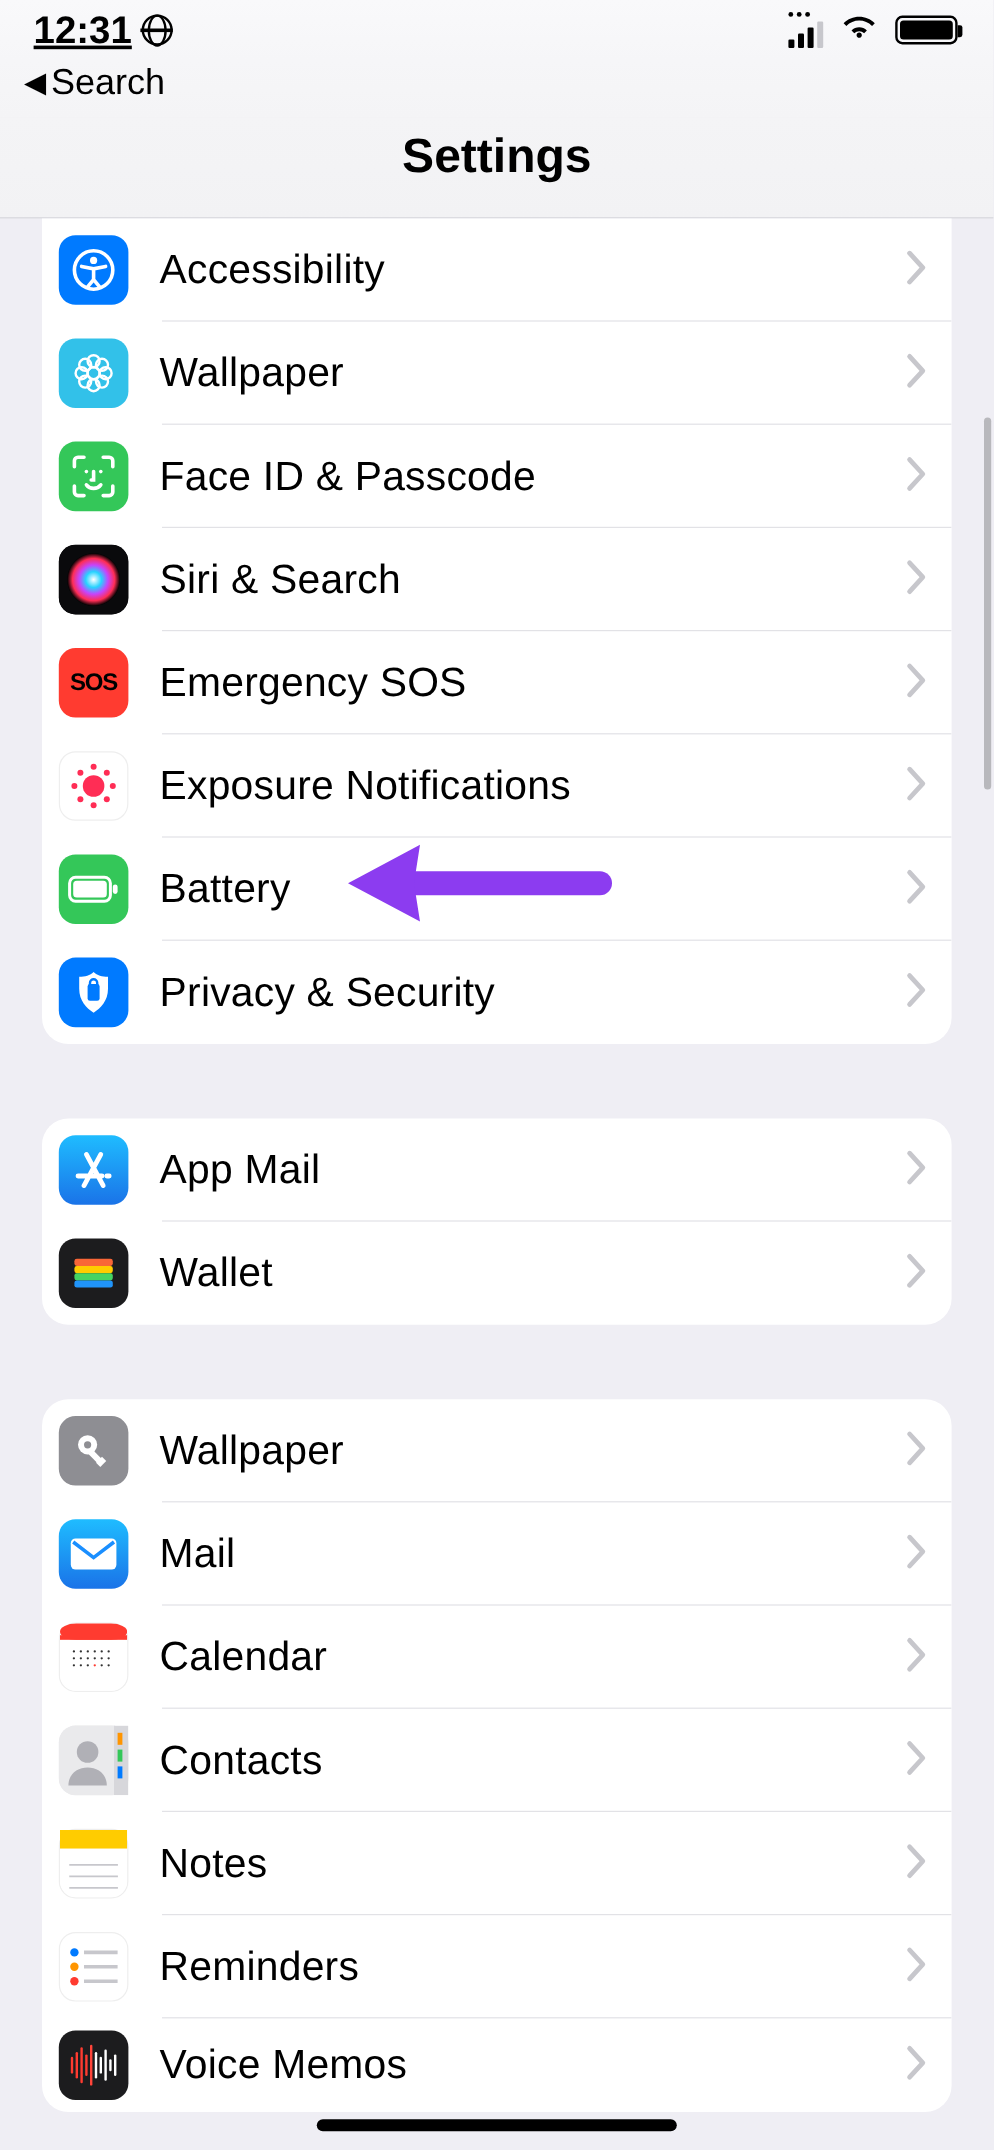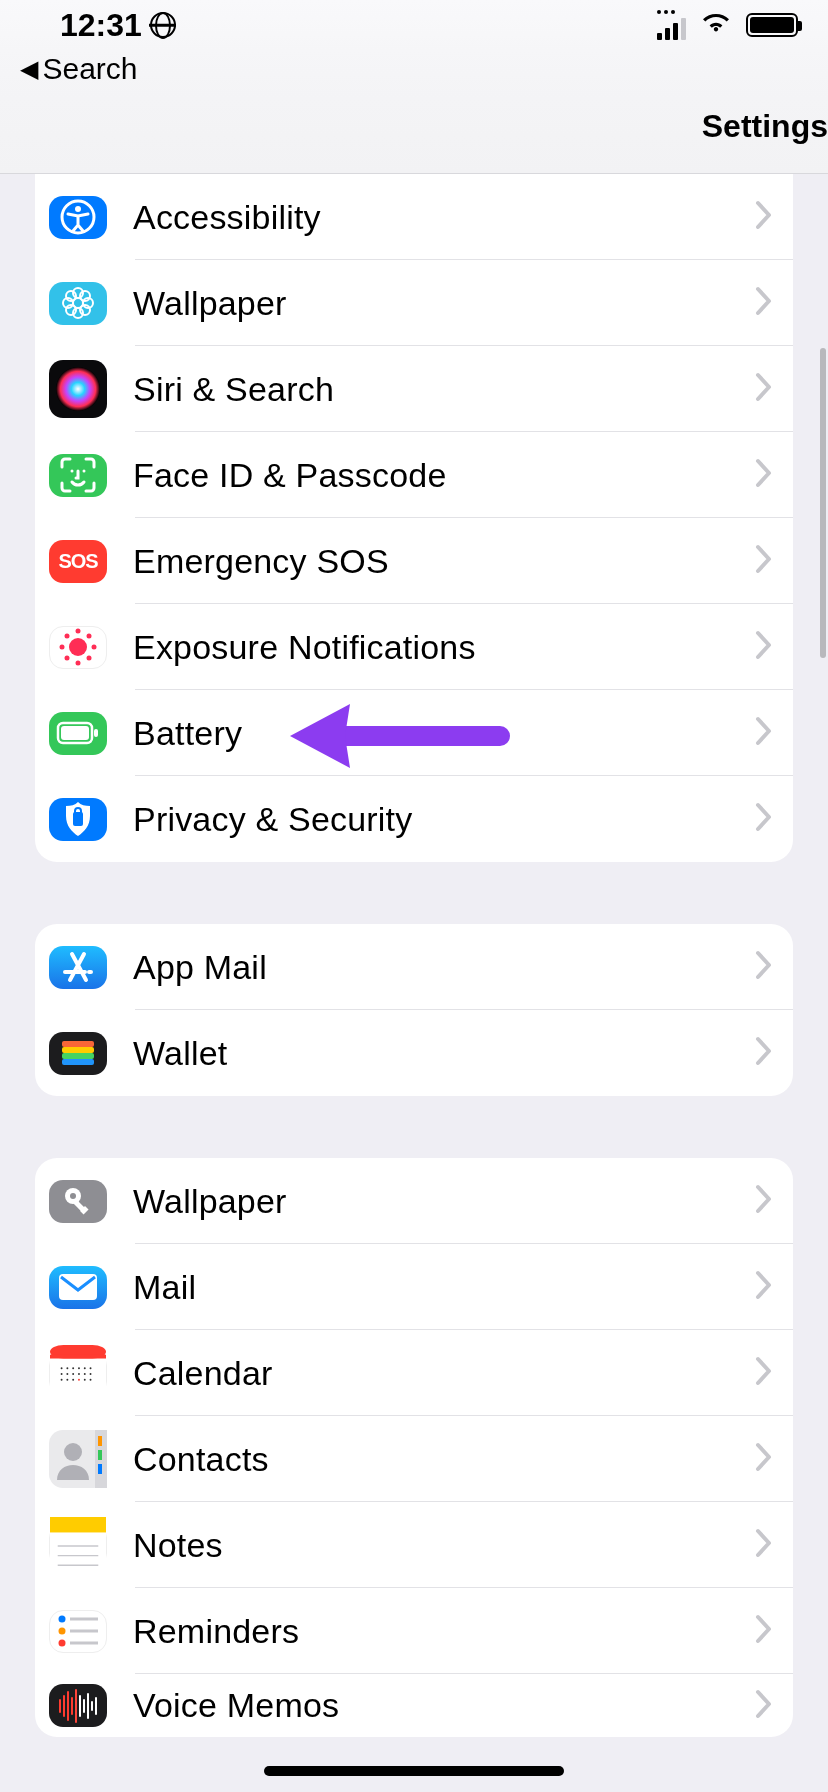--- a/index.html
+++ b/index.html
@@ -10,23 +10,24 @@
     position: relative;
     overflow: hidden;
   }
 
   
   .status-bar {
     height: 50px;
     display: flex;
     align-items: center;
     justify-content: space-between;
-    padding: 0 30px 0 60px;
+    padding: 0 30px 0 28px;
     background: linear-gradient(180deg,#f9f9fb,#f6f6f8);
     font-weight: 600;
+    text-decoration: underline;
   }
   .status-left { display: flex; align-items: center; gap: 8px; font-size: 32px; font-weight: 700; }
   .status-right { display: flex; align-items: center; gap: 14px; }
   .globe-icon { width:26px; height:26px; border:2.5px solid #000; border-radius:50%; position:relative; }
   .globe-icon::before { content:""; position:absolute; left:50%; top:-2.5px; bottom:-2.5px; width:12px; border:2.5px solid #000; border-radius:50%; transform:translateX(-50%);}
   .globe-icon::after { content:""; position:absolute; left:-2.5px; right:-2.5px; top:50%; height:2.5px; background:#000; transform:translateY(-50%);}
   .cell-bars { display:flex; align-items:flex-end; gap:3px; height:22px;}
   .cell-bars span { width:5px; background:#000; border-radius:1px;}
   .cell-bars span:nth-child(1){height:7px}
   .cell-bars span:nth-child(2){height:12px}
@@ -49,21 +50,21 @@
   }
   .back-chevron{font-size:24px;}
 
   
   .page-title-wrap{
     text-align:center;
     padding: 10px 0 28px 0;
     border-bottom:1px solid #d8d8dc;
     background: linear-gradient(180deg,#f4f4f6,#f2f2f4);
   }
-  .page-title{font-size:32px;font-weight:700;text-align:right;}
+  .page-title{font-size:40px;font-weight:700;}
 
   
   .content {
     padding: 0 35px 0 35px;
   }
   .section {
     background:#fff;
     border-radius:22px;
     margin-top: 0;
     overflow:hidden;
@@ -77,24 +78,24 @@
     min-height:86px;
     padding: 10px 20px 10px 14px;
     position:relative;
   }
   .row .divider{
     position:absolute; left:100px; right:0; bottom:0; height:1px; background:#e2e2e6;
   }
   .row:last-child .divider{display:none;}
 
   .app-icon{
-    width:58px;height:43px;border-radius:14px;flex:0 0 58px;
+    width:58px;height:58px;border-radius:14px;flex:0 0 58px;
     display:flex;align-items:center;justify-content:center;
     margin-right:26px;
-    color:#ffffff;
+    color:#000000;
   }
   .row-label{font-size:34px;flex:1;letter-spacing:0.2px;}
   .chevron{color:#c7c7cc;}
 
   
   .arrow-annotation{
     position:absolute;
     left:290px; top:696px;
     pointer-events:none;
   }
@@ -202,52 +203,52 @@
           </svg>
       </div>
       <div class="row-label">Wallpaper</div>
       <span class="chevron"><svg width="18" height="30" viewBox="0 0 18 30">
             <path d="M3 3l11 12L3 27" stroke="#c7c7cc" stroke-width="4" fill="none" stroke-linecap="round" stroke-linejoin="round"></path>
           </svg></span>
       <div class="divider"></div>
     </div>
 
     <div class="row">
+      <div class="app-icon bg-green">
+        <svg width="40" height="40" viewBox="0 0 40 40" fill="none" stroke="#fff" stroke-width="3" stroke-linecap="round">
+            <path d="M4 12V7a3 3 0 013-3h5M28 4h5a3 3 0 013 3v5M36 28v5a3 3 0 01-3 3h-5M12 36H7a3 3 0 01-3-3v-5"></path>
+            <circle cx="14" cy="16" r="1.5" fill="#fff" stroke="none"></circle>
+            <circle cx="26" cy="16" r="1.5" fill="#fff" stroke="none"></circle>
+            <path d="M20 16v7h-2M14 27c1.5 2 4 3 6 3s4.5-1 6-3"></path>
+          </svg>
+      </div>
+      <div class="row-label">Face ID &amp; Passcode</div>
+      <span class="chevron"><svg width="18" height="30" viewBox="0 0 18 30">
+            <path d="M3 3l11 12L3 27" stroke="#c7c7cc" stroke-width="4" fill="none" stroke-linecap="round" stroke-linejoin="round"></path>
+          </svg></span>
+      <div class="divider"></div>
+    </div>
+
+    <div class="row">
       <div class="app-icon bg-black">
         <svg width="58" height="58" viewBox="0 0 58 58">
             <defs>
               <radialGradient id="sg" cx="50%" cy="50%" r="50%">
                 <stop offset="0%" stop-color="#fff"></stop>
                 <stop offset="30%" stop-color="#26d3ff"></stop>
                 <stop offset="55%" stop-color="#c644fc"></stop>
                 <stop offset="80%" stop-color="#ff2d55"></stop>
                 <stop offset="100%" stop-color="#000"></stop>
               </radialGradient>
             </defs>
             <rect width="58" height="58" rx="14" fill="#0a0a0c"></rect>
             <circle cx="29" cy="29" r="22" fill="url(#sg)"></circle>
           </svg>
       </div>
       <div class="row-label">Siri &amp; Search</div>
-      <span class="chevron"><svg width="18" height="30" viewBox="0 0 18 30">
-            <path d="M3 3l11 12L3 27" stroke="#c7c7cc" stroke-width="4" fill="none" stroke-linecap="round" stroke-linejoin="round"></path>
-          </svg></span>
-      <div class="divider"></div>
-    </div>
-
-    <div class="row">
-      <div class="app-icon bg-green">
-        <svg width="40" height="40" viewBox="0 0 40 40" fill="none" stroke="#fff" stroke-width="3" stroke-linecap="round">
-            <path d="M4 12V7a3 3 0 013-3h5M28 4h5a3 3 0 013 3v5M36 28v5a3 3 0 01-3 3h-5M12 36H7a3 3 0 01-3-3v-5"></path>
-            <circle cx="14" cy="16" r="1.5" fill="#fff" stroke="none"></circle>
-            <circle cx="26" cy="16" r="1.5" fill="#fff" stroke="none"></circle>
-            <path d="M20 16v7h-2M14 27c1.5 2 4 3 6 3s4.5-1 6-3"></path>
-          </svg>
-      </div>
-      <div class="row-label">Face ID &amp; Passcode</div>
       <span class="chevron"><svg width="18" height="30" viewBox="0 0 18 30">
             <path d="M3 3l11 12L3 27" stroke="#c7c7cc" stroke-width="4" fill="none" stroke-linecap="round" stroke-linejoin="round"></path>
           </svg></span>
       <div class="divider"></div>
     </div>
 
     <div class="row">
       <div class="app-icon bg-red" style="font-weight:800;font-size:20px;letter-spacing:-1px;">SOS</div>
       <div class="row-label">Emergency SOS</div>
       <span class="chevron"><svg width="18" height="30" viewBox="0 0 18 30">

